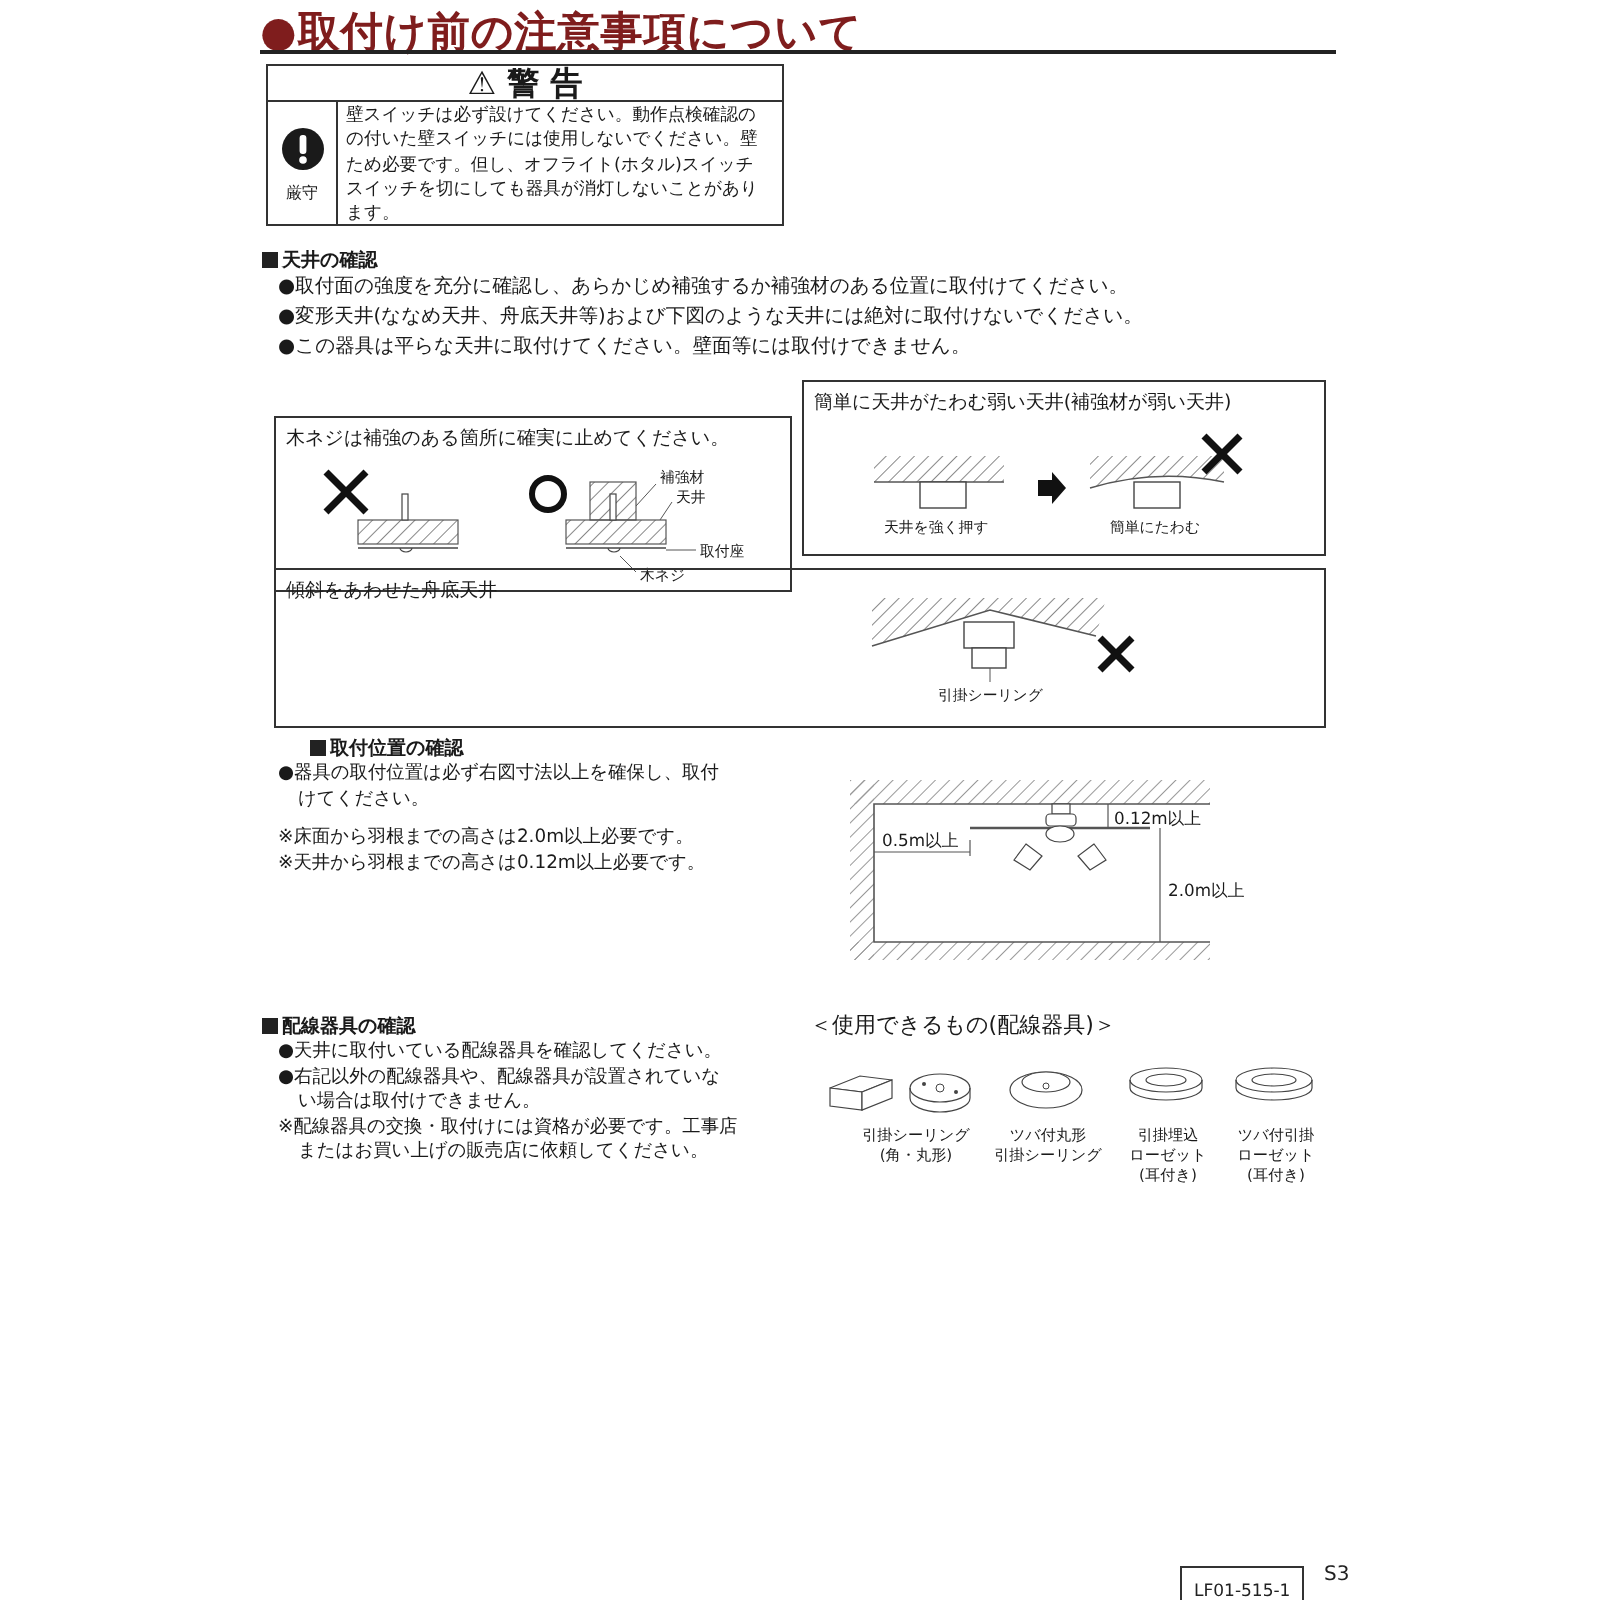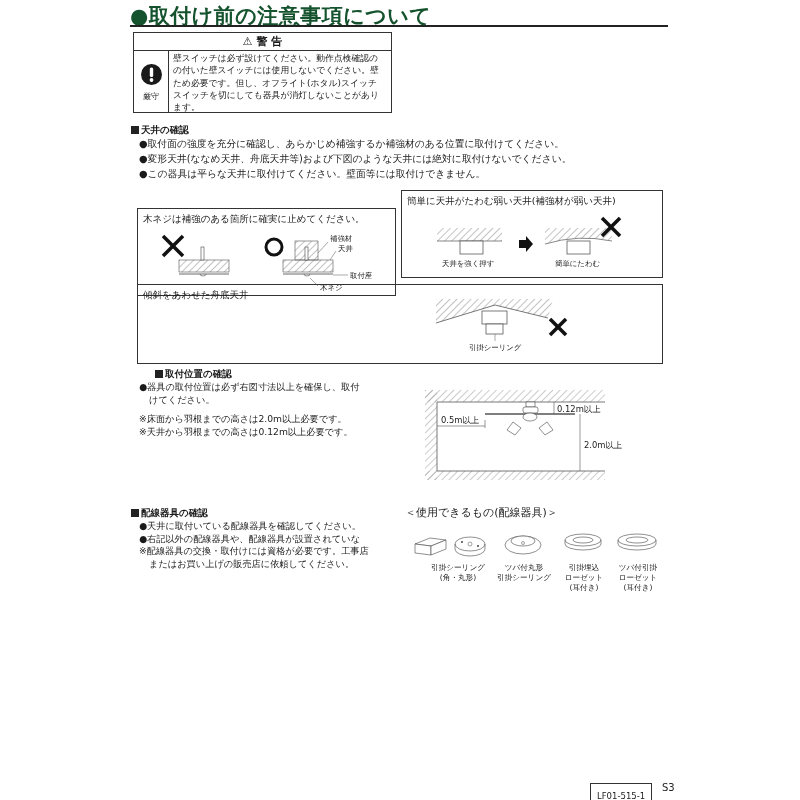--- a/index.html
+++ b/index.html
@@ -1,24 +1,24 @@
 <!DOCTYPE html>
 <html><head>
 <meta charset="utf-8">
 <style>
   html, body { margin:0; padding:0; }
   body { width:800px; height:800px; background:#ffffff; position:relative; overflow:hidden;
          font-family:"DejaVu Sans", "Liberation Sans", sans-serif; color:#1a1a1a; }
   .abs { position:absolute; }
-  .title { left:130px; top:2px; font-size:21px; font-weight:bold; letter-spacing:0.5px; color:#14532d; white-space:nowrap; }
+  .title { left:130px; top:2px; font-size:21px; font-weight:bold; letter-spacing:0.5px; color:#7f1d1d; white-space:nowrap; }
   .title-rule { left:130px; top:25px; width:538px; height:2px; background:#222; }
 
   .warn { left:133px; top:32px; width:259px; height:81px; border:1px solid #333; box-sizing:border-box; }
   .warn-head { position:absolute; left:0; top:0; width:100%; height:17px; border-bottom:1px solid #333;
-               text-align:center; font-size:11px; font-weight:bold; line-height:17px; }
+               text-align:center; font-size:16px; font-weight:bold; line-height:17px; }
   .warn-left { position:absolute; left:0; top:17px; width:34px; bottom:0; border-right:1px solid #333; }
   .warn-text { position:absolute; left:39px; top:19px; width:216px; font-size:8.8px; line-height:12.3px; }
   .excl { position:absolute; left:7px; top:14px; width:21px; height:21px; border-radius:50%; background:#1a1a1a; }
   .excl svg { display:block; }
   .genshu { position:absolute; left:3px; top:41px; font-size:8px; width:28px; text-align:center; }
 
   .h2 { font-size:9.5px; font-weight:bold; white-space:nowrap; }
   .sq { display:inline-block; width:8px; height:8px; background:#222; margin-right:2px; vertical-align:-0.5px; }
   .txt { font-size:9.8px; white-space:nowrap; line-height:15px; }
   .txt2 { font-size:9.2px; line-height:12.5px; }
@@ -180,20 +180,21 @@
   <div class="abs lbl" style="left:132px;top:14px;font-size:8.4px;">0.12m以上</div>
   <div class="abs lbl" style="left:159px;top:50px;font-size:8.4px;">2.0m以上</div>
 </div>
 
 <div class="abs h2" style="left:131px;top:507px;">
   <span class="sq"></span><span>配線器具の確認</span>
 </div>
 <div class="abs txt2" style="left:139px;top:520px;">
   <div>●天井に取付いている配線器具を確認してください。</div>
   <div>●右記以外の配線器具や、配線器具が設置されていな</div>
+  <div style="padding-left:10px;">い場合は取付けできません。</div>
   <div>※配線器具の交換・取付けには資格が必要です。工事店</div>
   <div style="padding-left:10px;">またはお買い上げの販売店に依頼してください。</div>
 </div>
 
 <div class="abs fix-heading">＜使用できるもの(配線器具)＞</div>
 
 <svg class="abs" style="left:410px;top:530px;" width="260" height="35" viewBox="0 0 260 35">
   <g>
     <polygon points="5,14 20,8 36,10 21,16" fill="#fff" stroke="#444" stroke-width="0.6"></polygon>
     <polygon points="5,14 21,16 21,25 5,23" fill="#fff" stroke="#444" stroke-width="0.6"></polygon>

